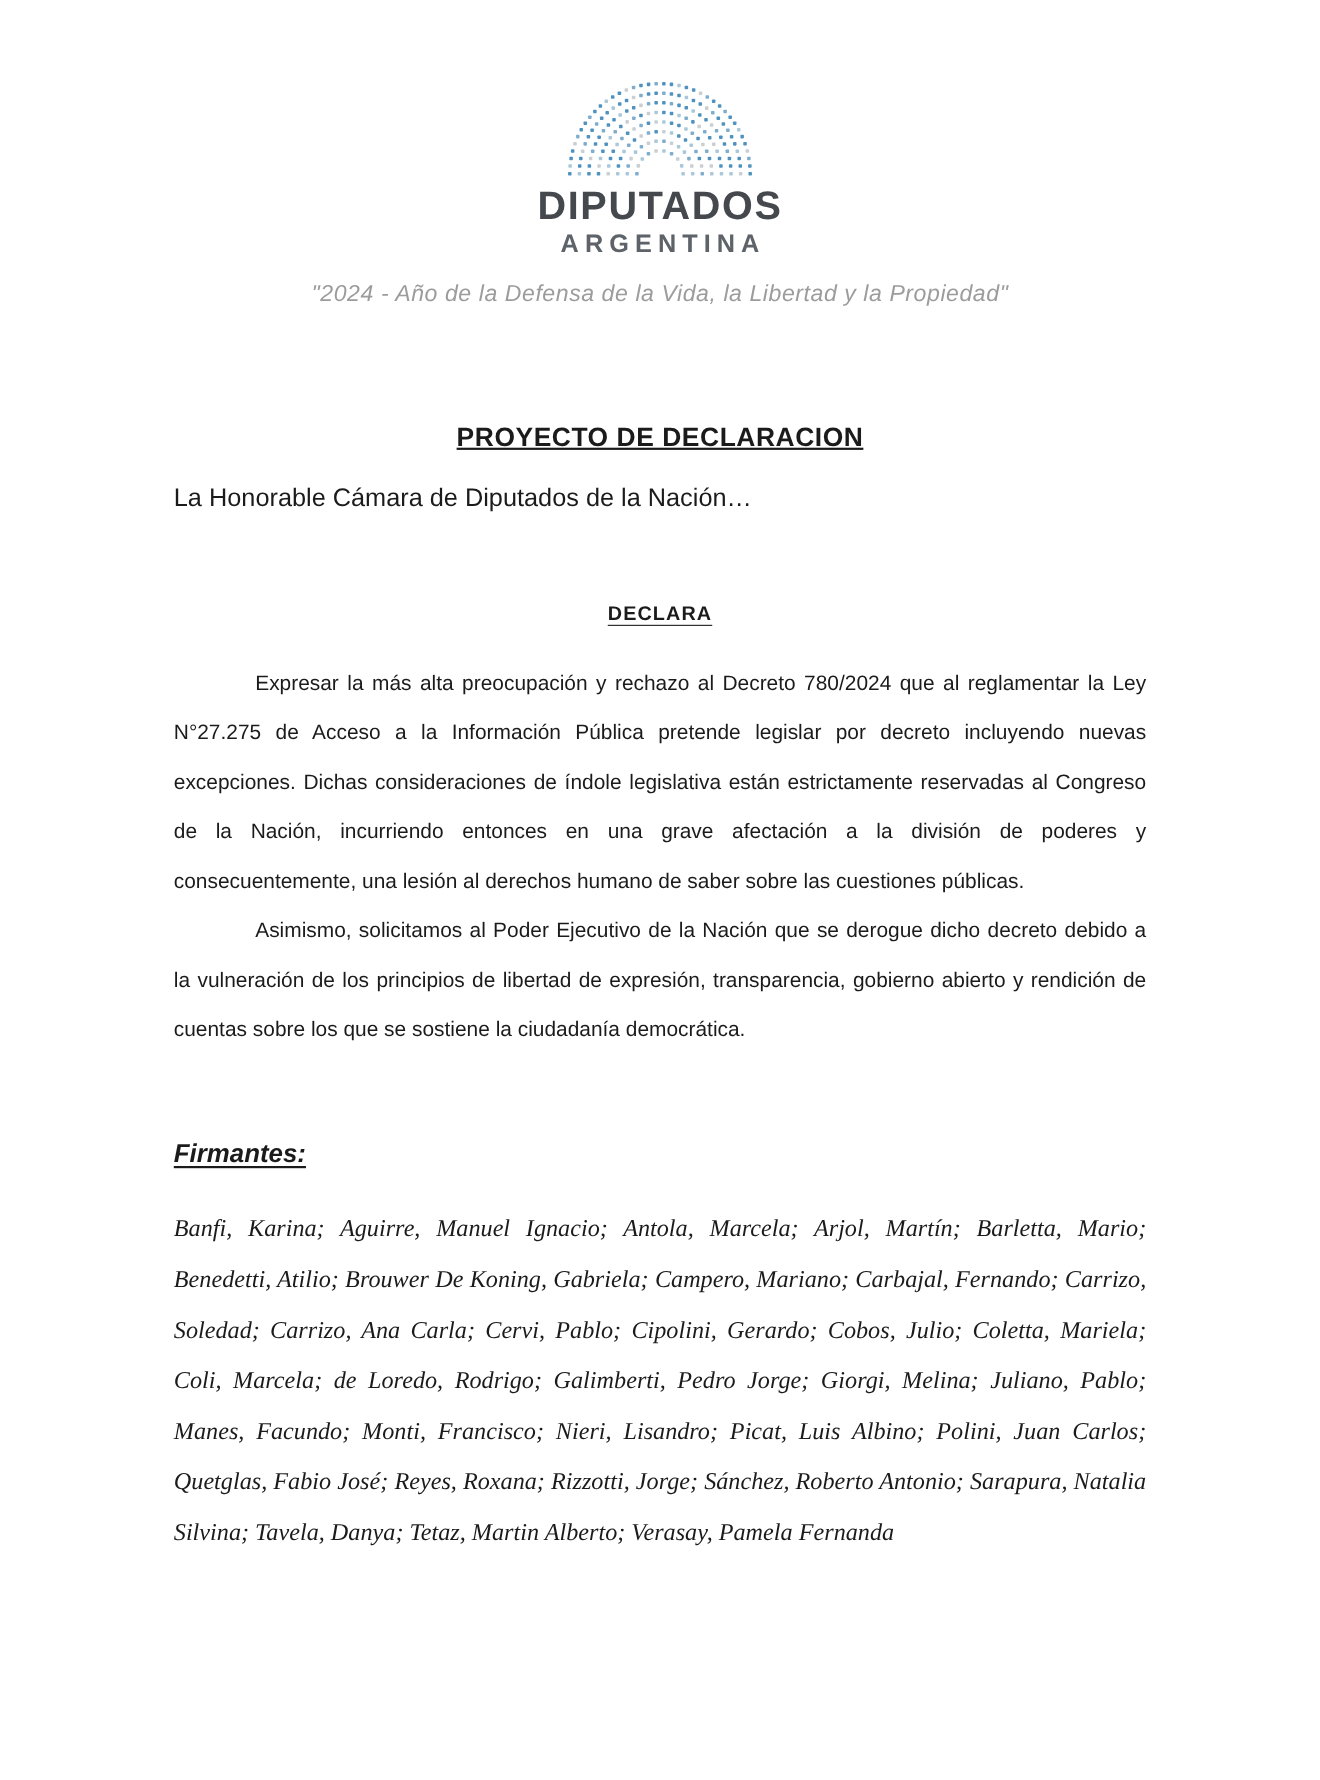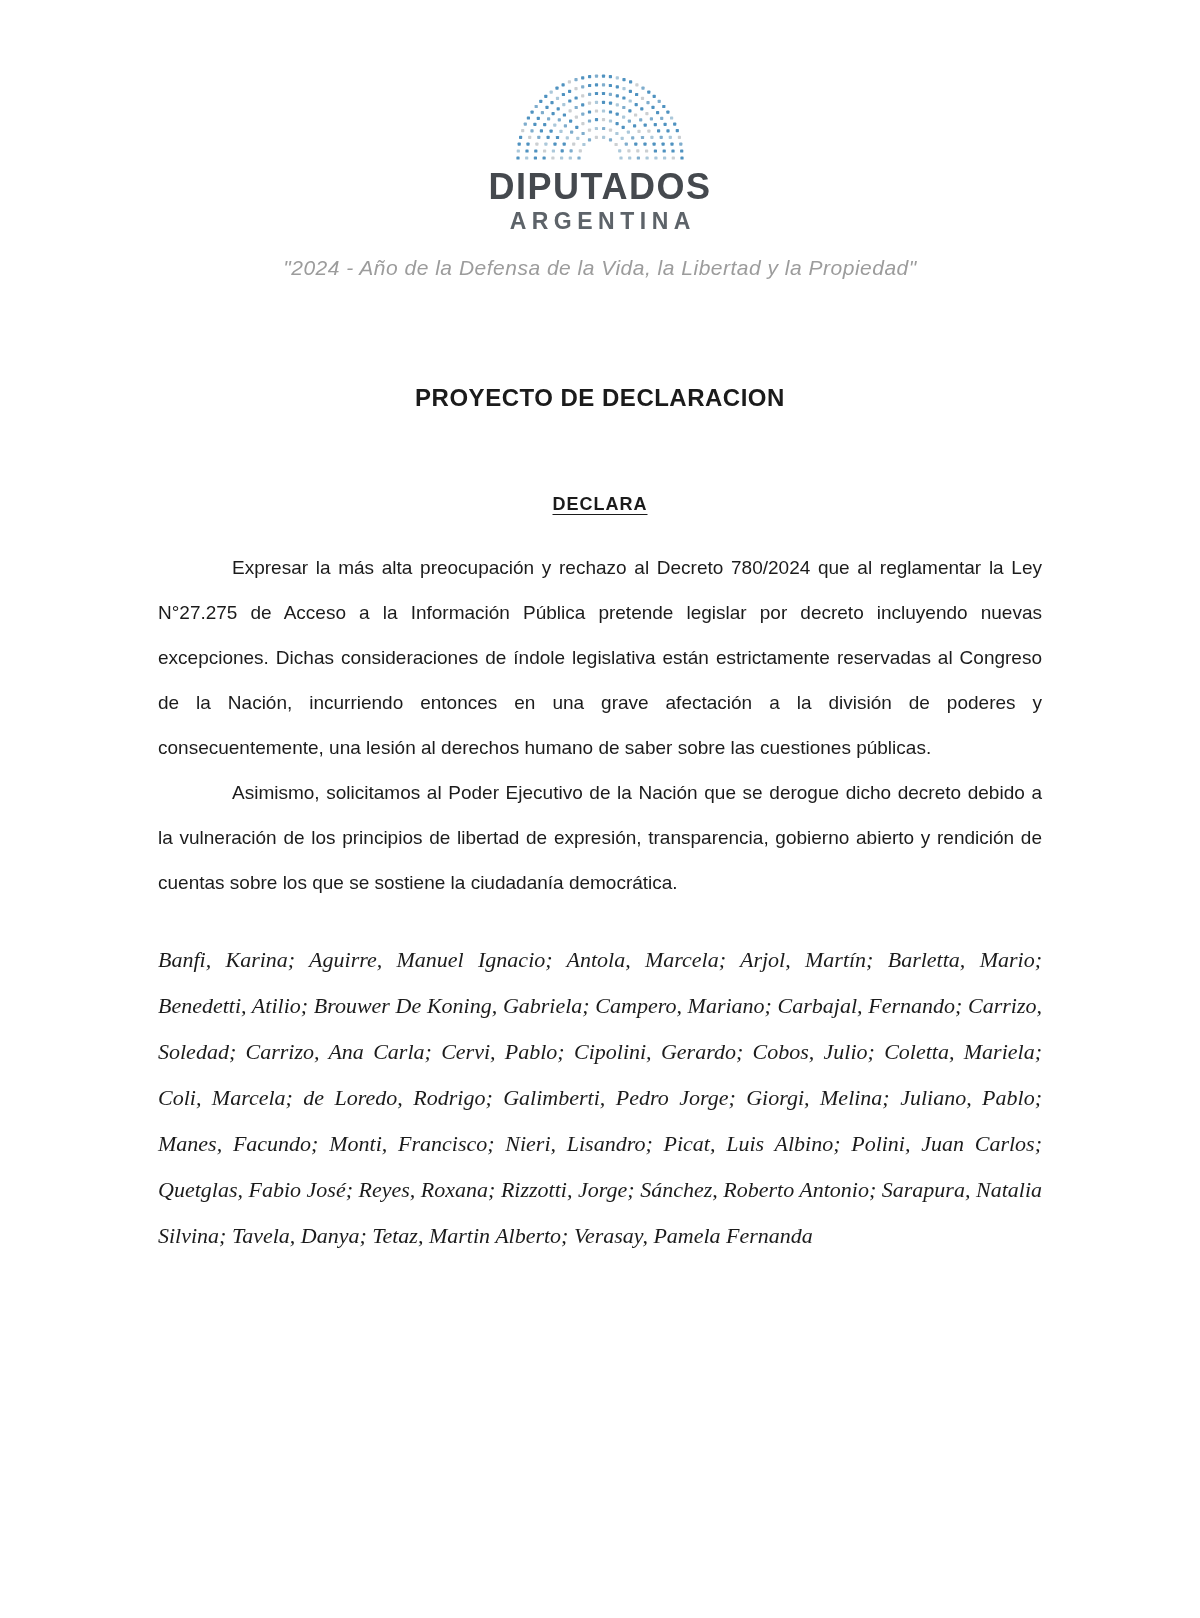--- a/index.html
+++ b/index.html
@@ -41,20 +41,21 @@
     letter-spacing: 0.5px;
     color: #9c9c9c;
   }
   
   .doc-title {
     margin: 104px 158px 0;
     text-align: center;
     font-size: 24px;
     font-weight: bold;
     letter-spacing: 0.5px;
+    text-decoration: underline;
   }
   .salutation {
     margin: 27px 158px 0;
     font-size: 23px;
   }
   .section-heading {
     margin: 82px 158px 0;
     text-align: center;
     font-size: 18px;
     font-weight: bold;
@@ -291,24 +292,26 @@
         </svg>
     </div>
     <div class="wordmark-primary">DIPUTADOS</div>
     <div class="wordmark-secondary">ARGENTINA</div>
     <div class="motto">"2024 - Año de la Defensa de la Vida, la Libertad y la Propiedad"</div>
   </header>
 
   <main>
     <h1 class="doc-title">PROYECTO DE DECLARACION</h1>
 
+    <p class="salutation">La Honorable Cámara de Diputados de la Nación…</p>
 
     <h2 class="section-heading">DECLARA</h2>
 
     <p class="body-paragraph">Expresar la más alta preocupación y rechazo al Decreto 780/2024 que al reglamentar la Ley N°27.275 de Acceso a la Información Pública pretende legislar por decreto incluyendo nuevas excepciones. Dichas consideraciones de índole legislativa están estrictamente reservadas al Congreso de la Nación, incurriendo entonces en una grave afectación a la división de poderes y consecuentemente, una lesión al derechos humano de saber sobre las cuestiones públicas.</p>
 
     <p class="body-paragraph">Asimismo, solicitamos al Poder Ejecutivo de la Nación que se derogue dicho decreto debido a la vulneración de los principios de libertad de expresión, transparencia, gobierno abierto y rendición de cuentas sobre los que se sostiene la ciudadanía democrática.</p>
 
+    <h3 class="signers-heading">Firmantes:</h3>
 
     <p class="signers-list">Banfi, Karina; Aguirre, Manuel Ignacio; Antola, Marcela; Arjol, Martín; Barletta, Mario; Benedetti, Atilio; Brouwer De Koning, Gabriela; Campero, Mariano; Carbajal, Fernando; Carrizo, Soledad; Carrizo, Ana Carla; Cervi, Pablo; Cipolini, Gerardo; Cobos, Julio; Coletta, Mariela; Coli, Marcela; de Loredo, Rodrigo; Galimberti, Pedro Jorge; Giorgi, Melina; Juliano, Pablo; Manes, Facundo; Monti, Francisco; Nieri, Lisandro; Picat, Luis Albino; Polini, Juan Carlos; Quetglas, Fabio José; Reyes, Roxana; Rizzotti, Jorge; Sánchez, Roberto Antonio; Sarapura, Natalia Silvina; Tavela, Danya; Tetaz, Martin Alberto; Verasay, Pamela Fernanda</p>
   </main>
 
 </div>
 
 </body></html>

